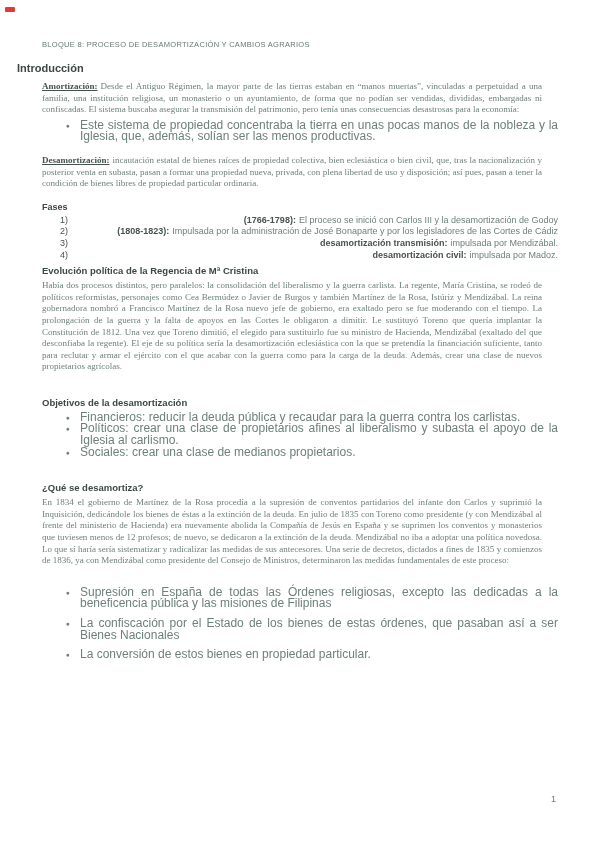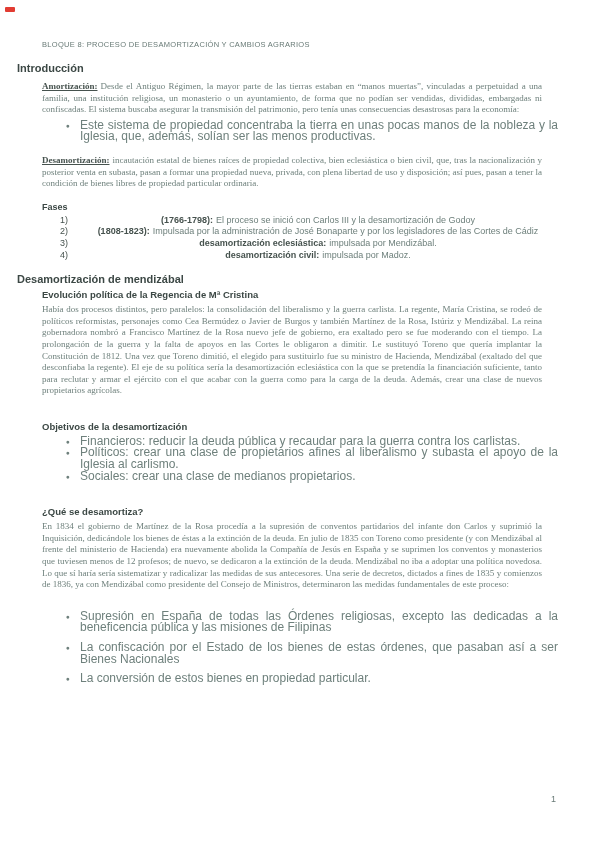--- a/index.html
+++ b/index.html
@@ -63,21 +63,21 @@
     font-size:6.5px; line-height:11.6px; color:#6e807c;
   }
 
   ol.fases { margin:3px 42px 0 60px; list-style:none; }
   ol.fases li {
     display:flex; align-items:flex-start;
     font-size:9px; line-height:11.6px; color:#6e807c;
   }
   ol.fases .num { flex:none; width:18px; color:#46524e; }
   .blead { font-weight:bold; color:#46524e; margin-right:3px; }
-  ol.fases .ftext { flex:1; text-align:center; }
+  ol.fases .ftext { flex:1; text-align:right; }
 
   .page-number {
     position:absolute; right:44px; top:794px;
     font-size:9px; color:#687a76;
   }
 </style>
 </head>
 <body>
 
 <div class="page">
@@ -102,29 +102,28 @@
     <li>
       <span class="num">1)</span>
       <span class="ftext"><span class="blead">(1766-1798):</span><span>El proceso se inició con Carlos III y la desamortización de Godoy</span></span>
     </li>
     <li>
       <span class="num">2)</span>
       <span class="ftext"><span class="blead">(1808-1823):</span><span>Impulsada por la administración de José Bonaparte y por los legisladores de las Cortes de Cádiz</span></span>
     </li>
     <li>
       <span class="num">3)</span>
-      <span class="ftext"><span class="blead">desamortización eclesiástica:</span><span>impulsada por Mendizábal.</span></span>
+      <span class="ftext"><span class="blead">desamortización transmisión:</span><span>impulsada por Mendizábal.</span></span>
     </li>
     <li>
       <span class="num">4)</span>
       <span class="ftext"><span class="blead">desamortización civil:</span><span>impulsada por Madoz.</span></span>
     </li>
   </ol>
 
-  <h1 class="sec" style="margin-top:12px;">Desamortización de mendizábal</h1>
 
   <div class="h2 tight">Evolución política de la Regencia de Mª Cristina</div>
 
   <p class="body tight">Había dos procesos distintos, pero paralelos: la consolidación del liberalismo y la guerra carlista. La regente, María Cristina, se rodeó de políticos reformistas, personajes como Cea Bermúdez o Javier de Burgos y también Martínez de la Rosa, Istúriz y Mendizábal. La reina gobernadora nombró a Francisco Martínez de la Rosa nuevo jefe de gobierno, era exaltado pero se fue moderando con el tiempo. La prolongación de la guerra y la falta de apoyos en las Cortes le obligaron a dimitir. Le sustituyó Toreno que quería implantar la Constitución de 1812. Una vez que Toreno dimitió, el elegido para sustituirlo fue su ministro de Hacienda, Mendizábal (exaltado del que desconfiaba la regente). El eje de su política sería la desamortización eclesiástica con la que se pretendía la financiación suficiente, tanto para reclutar y armar el ejército con el que acabar con la guerra como para la carga de la deuda. Además, crear una clase de nuevos propietarios agrícolas.</p>
 
   <div class="h2">Objetivos de la desamortización</div>
 
   <ul class="bullets">
     <li>Financieros: reducir la deuda pública y recaudar para la guerra contra los carlistas.</li>
     <li>Políticos: crear una clase de propietarios afines al liberalismo y subasta el apoyo de la Iglesia al carlismo.</li>

